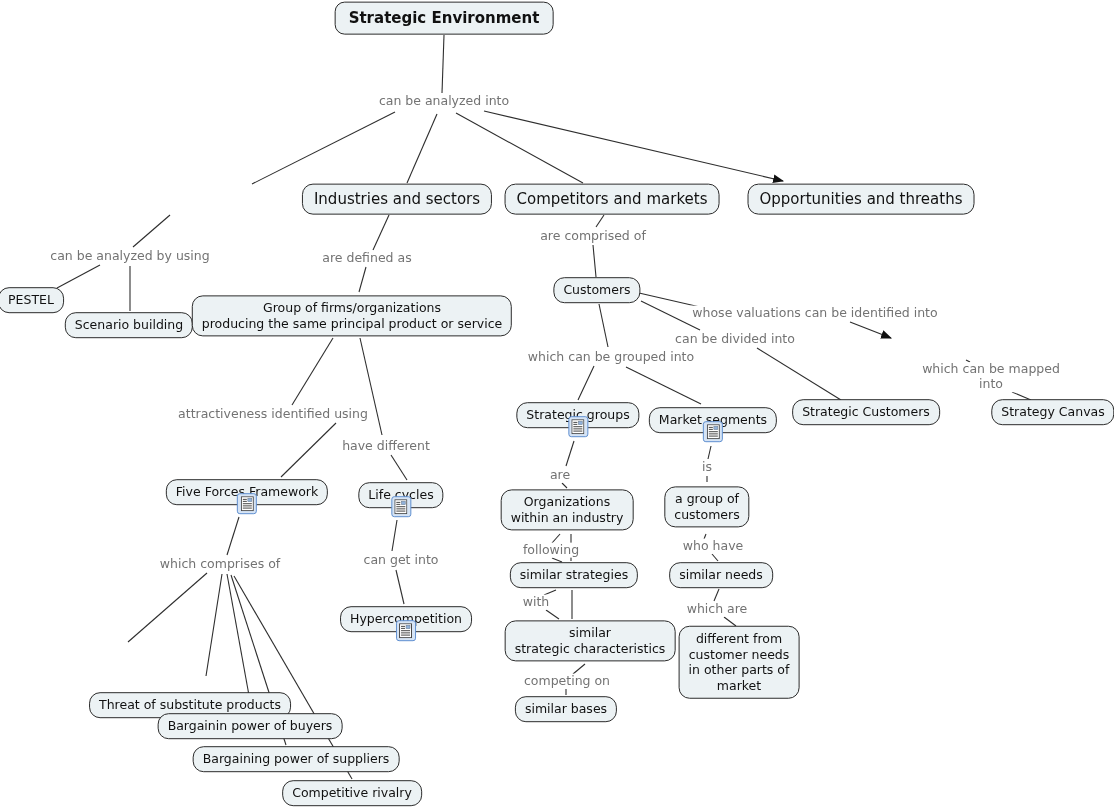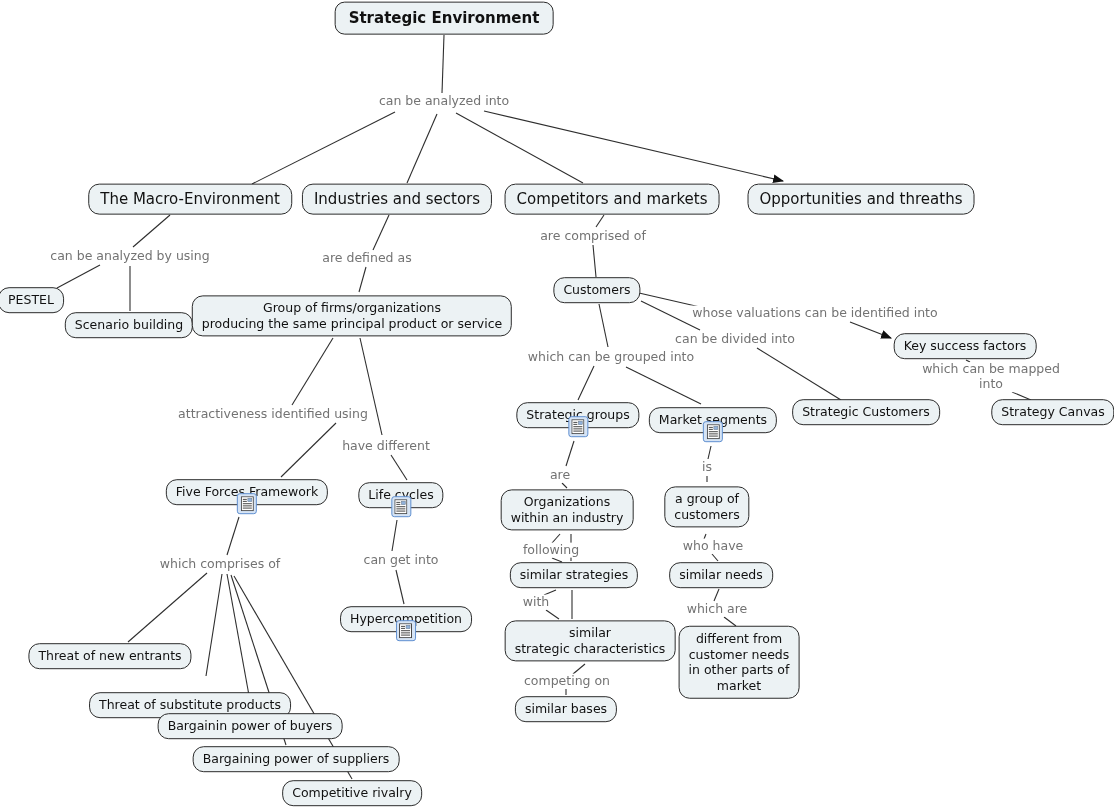--- a/index.html
+++ b/index.html
@@ -103,21 +103,20 @@
     <div class="link-label" style="left: 991px; top: 377px;">which can be mapped
 into</div>
     <div class="link-label" style="left: 560px; top: 475px;">are</div>
     <div class="link-label" style="left: 551px; top: 550px;">following</div>
     <div class="link-label" style="left: 536px; top: 602px;">with</div>
     <div class="link-label" style="left: 567px; top: 681px;">competing on</div>
     <div class="link-label" style="left: 707px; top: 467px;">is</div>
     <div class="link-label" style="left: 713px; top: 546px;">who have</div>
     <div class="link-label" style="left: 717px; top: 609px;">which are</div>
     <div class="node lvl1" style="left: 444px; top: 18px;"><span class="node-label">Strategic Environment</span></div>
-    <div class="node lvl2" style="left: 190px; top: 199px;"><span class="node-label">The Macro-Environment</span></div>
     <div class="node lvl2" style="left: 397px; top: 199px;"><span class="node-label">Industries and sectors</span></div>
     <div class="node lvl2" style="left: 612px; top: 199px;"><span class="node-label">Competitors and markets</span></div>
     <div class="node lvl2" style="left: 861px; top: 199px;"><span class="node-label">Opportunities and threaths</span></div>
     <div class="node" style="left: 31px; top: 300px;"><span class="node-label">PESTEL</span></div>
     <div class="node" style="left: 129px; top: 325px;"><span class="node-label">Scenario building</span></div>
     <div class="node" style="left: 352px; top: 316px;"><span class="node-label">Group of firms/organizations
 producing the same principal product or service</span></div>
     <div class="node" style="left: 247px; top: 492px;"><span class="node-label">Five Forces Framework</span><span class="resource"><svg width="13" height="15" viewBox="0 0 13 15">
           <rect x="0.5" y="0.5" width="12" height="14" fill="#ffffff" stroke="#444444"></rect>
           <rect x="7" y="2" width="4" height="3.5" fill="#8fb0da" stroke="#6a7a8a" stroke-width="0.5"></rect>
@@ -129,36 +128,34 @@
         </svg></span></div>
     <div class="node" style="left: 401px; top: 495px;"><span class="node-label">Life cycles</span><span class="resource"><svg width="13" height="15" viewBox="0 0 13 15">
           <rect x="0.5" y="0.5" width="12" height="14" fill="#ffffff" stroke="#444444"></rect>
           <rect x="7" y="2" width="4" height="3.5" fill="#8fb0da" stroke="#6a7a8a" stroke-width="0.5"></rect>
           <line x1="2" y1="3.2" x2="6" y2="3.2" stroke="#333" stroke-width="0.9"></line>
           <line x1="2" y1="5.2" x2="6" y2="5.2" stroke="#333" stroke-width="0.9"></line>
           <line x1="2" y1="7.5" x2="11" y2="7.5" stroke="#333" stroke-width="0.9"></line>
           <line x1="2" y1="9.7" x2="11" y2="9.7" stroke="#333" stroke-width="0.9"></line>
           <line x1="2" y1="11.9" x2="11" y2="11.9" stroke="#333" stroke-width="0.9"></line>
         </svg></span></div>
-    <div class="node" style="left: 110px; top: 656px;"><span class="node-label">Threat of new entrants</span></div>
     <div class="node" style="left: 190px; top: 690px; margin-top: 15px;"><span class="node-label">Threat of substitute products</span></div>
     <div class="node" style="left: 250px; top: 726px;"><span class="node-label">Bargainin power of buyers</span></div>
     <div class="node" style="left: 296px; top: 759px;"><span class="node-label">Bargaining power of suppliers</span></div>
     <div class="node" style="left: 352px; top: 793px;"><span class="node-label">Competitive rivalry</span></div>
     <div class="node" style="left: 406px; top: 619px; text-align: right;"><span class="node-label">Hypercompetition</span><span class="resource"><svg width="13" height="15" viewBox="0 0 13 15">
           <rect x="0.5" y="0.5" width="12" height="14" fill="#ffffff" stroke="#444444"></rect>
           <rect x="7" y="2" width="4" height="3.5" fill="#8fb0da" stroke="#6a7a8a" stroke-width="0.5"></rect>
           <line x1="2" y1="3.2" x2="6" y2="3.2" stroke="#333" stroke-width="0.9"></line>
           <line x1="2" y1="5.2" x2="6" y2="5.2" stroke="#333" stroke-width="0.9"></line>
           <line x1="2" y1="7.5" x2="11" y2="7.5" stroke="#333" stroke-width="0.9"></line>
           <line x1="2" y1="9.7" x2="11" y2="9.7" stroke="#333" stroke-width="0.9"></line>
           <line x1="2" y1="11.9" x2="11" y2="11.9" stroke="#333" stroke-width="0.9"></line>
         </svg></span></div>
     <div class="node" style="left: 597px; top: 290px;"><span class="node-label">Customers</span></div>
-    <div class="node" style="left: 965px; top: 346px;"><span class="node-label">Key success factors</span></div>
     <div class="node" style="left: 1053px; top: 412px;"><span class="node-label">Strategy Canvas</span></div>
     <div class="node" style="left: 866px; top: 412px;"><span class="node-label">Strategic Customers</span></div>
     <div class="node" style="left: 578px; top: 415px;"><span class="node-label">Strategic groups</span><span class="resource"><svg width="13" height="15" viewBox="0 0 13 15">
           <rect x="0.5" y="0.5" width="12" height="14" fill="#ffffff" stroke="#444444"></rect>
           <rect x="7" y="2" width="4" height="3.5" fill="#8fb0da" stroke="#6a7a8a" stroke-width="0.5"></rect>
           <line x1="2" y1="3.2" x2="6" y2="3.2" stroke="#333" stroke-width="0.9"></line>
           <line x1="2" y1="5.2" x2="6" y2="5.2" stroke="#333" stroke-width="0.9"></line>
           <line x1="2" y1="7.5" x2="11" y2="7.5" stroke="#333" stroke-width="0.9"></line>
           <line x1="2" y1="9.7" x2="11" y2="9.7" stroke="#333" stroke-width="0.9"></line>
           <line x1="2" y1="11.9" x2="11" y2="11.9" stroke="#333" stroke-width="0.9"></line>

